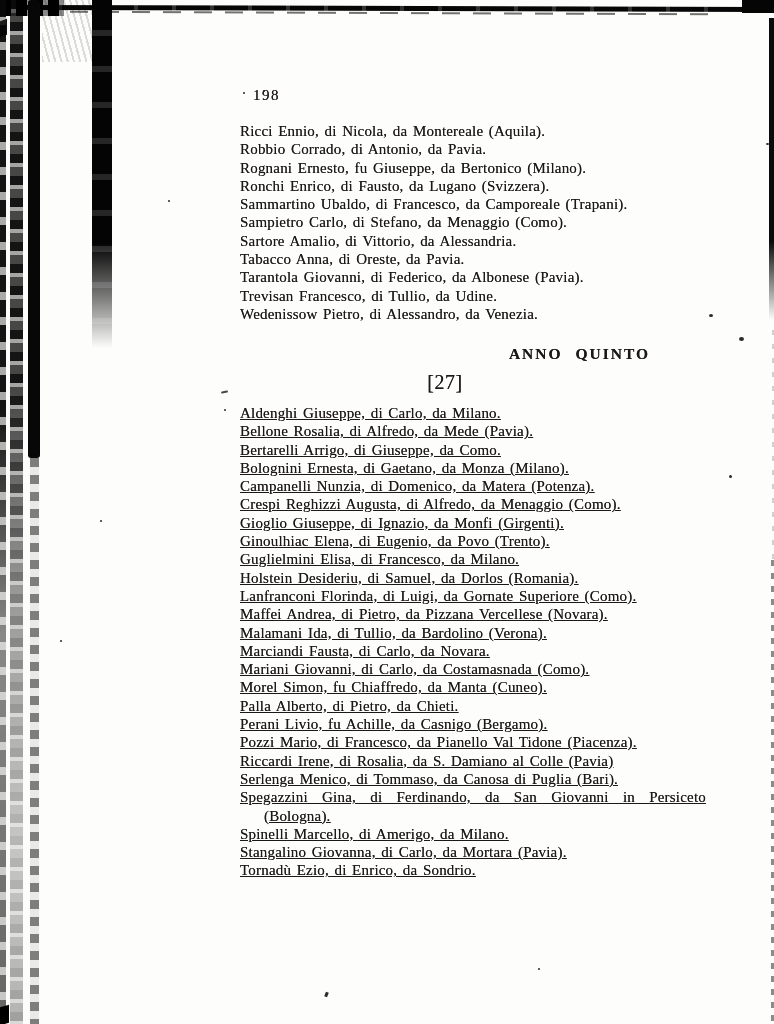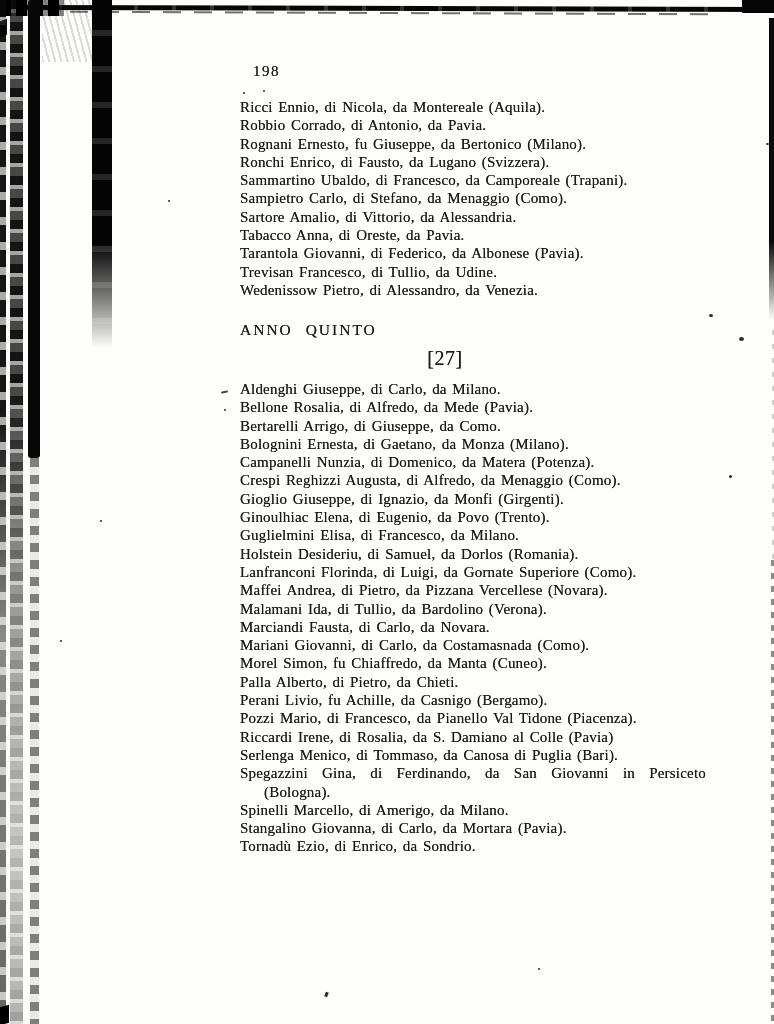--- a/index.html
+++ b/index.html
@@ -2,42 +2,42 @@
 <html><head>
 <meta charset="utf-8">
 <style>
   html,body { margin:0; padding:0; background:#e8e8e4; }
   .page {
     position:relative; width:774px; height:1024px; margin:0 auto;
     background:#fdfdfb; overflow:hidden;
     font-family:"Liberation Serif","DejaVu Serif",serif;
     color:#1b1815;
   }
-  .txt { text-shadow:0 0 0.5px rgba(25,20,18,.75); }
+  .txt { text-shadow:0 0 0.5px rgba(25,20,18,.75);margin-top:24px; }
 
   .page-number {
     position:absolute; left:253px; top:63px;
     font-size:15px; letter-spacing:1.5px;
   }
   .heading {
     position:absolute; left:240px; top:321px; width:410px;
-    text-align:left; font-size:15.5px; font-weight:normal;
+    text-align:right; font-size:15.5px; font-weight:bold;
     letter-spacing:2px; word-spacing:7px;
   }
   .count {
     position:absolute; left:240px; top:347px; width:410px;
     text-align:center; font-size:20px; letter-spacing:.5px;
   }
   .list {
     position:absolute; left:240px;
     font-size:15px; line-height:18.3px;
     letter-spacing:.2px; word-spacing:1.6px;
   }
   .list1 { top:98px; }
-  .list2 { top:380px; }
+  .list2 { top:380px;text-decoration:underline; }
   .line { white-space:nowrap; }
   .line.cont { padding-left:24px; }
   .line.justify { white-space:normal; width:466px; text-align:justify; text-align-last:justify; }
 
   
   .af { position:absolute; pointer-events:none; }
   .top1 { left:24px; top:5px; width:750px; height:5px;
     background:repeating-linear-gradient(90deg,#060606 0 34px,#303030 34px 38px);
     transform:rotate(0.15deg); transform-origin:left center; }
   .top2 { left:70px; top:12px; width:645px; height:2px;

